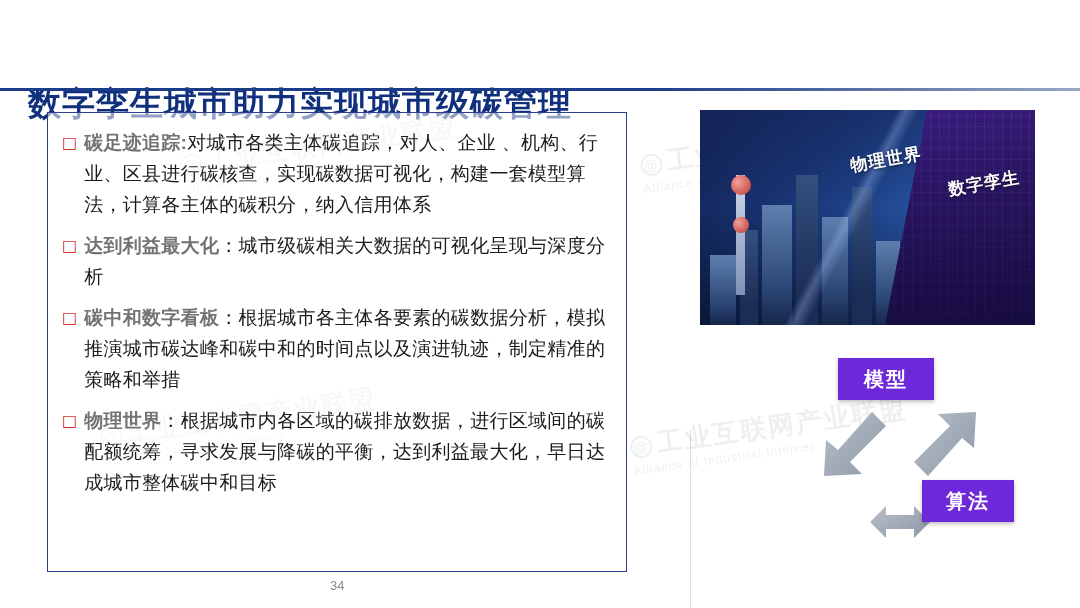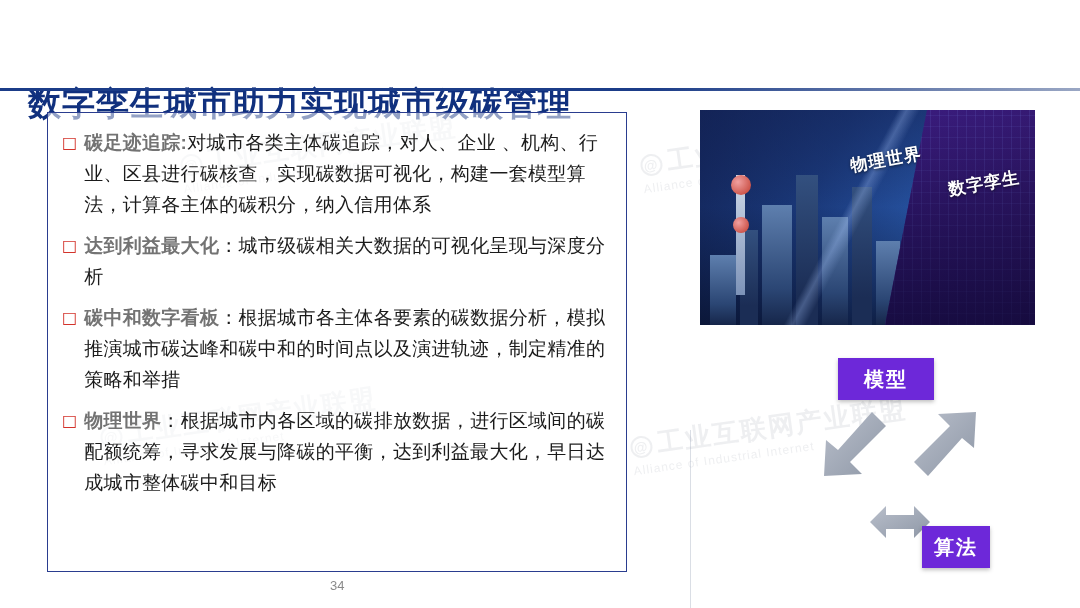--- a/index.html
+++ b/index.html
@@ -150,21 +150,21 @@
     color: #ffffff;
     font-size: 20px;
     font-weight: bold;
     letter-spacing: 2px;
     display: flex; align-items: center; justify-content: center;
     border-radius: 0;
     box-shadow: 0 2px 4px rgba(0,0,0,0.25);
   }
   .node-model { left: 838px; top: 358px; width: 96px; height: 42px; }
   .node-data  { left: 752px; top: 508px; width: 92px; height: 42px; }
-  .node-algo  { left: 922px; top: 526px; width: 68px; height: 42px; }
+  .node-algo  { left: 922px; top: 480px; width: 92px; height: 42px; }
 
   .arrow-svg { position: absolute; left: 700px; top: 340px; width: 360px; height: 230px; }
 
   .page-num {
     position: absolute;
     left: 330px; top: 578px;
     font-size: 13px;
     color: #8a8a8a;
   }
   .edge-line {

